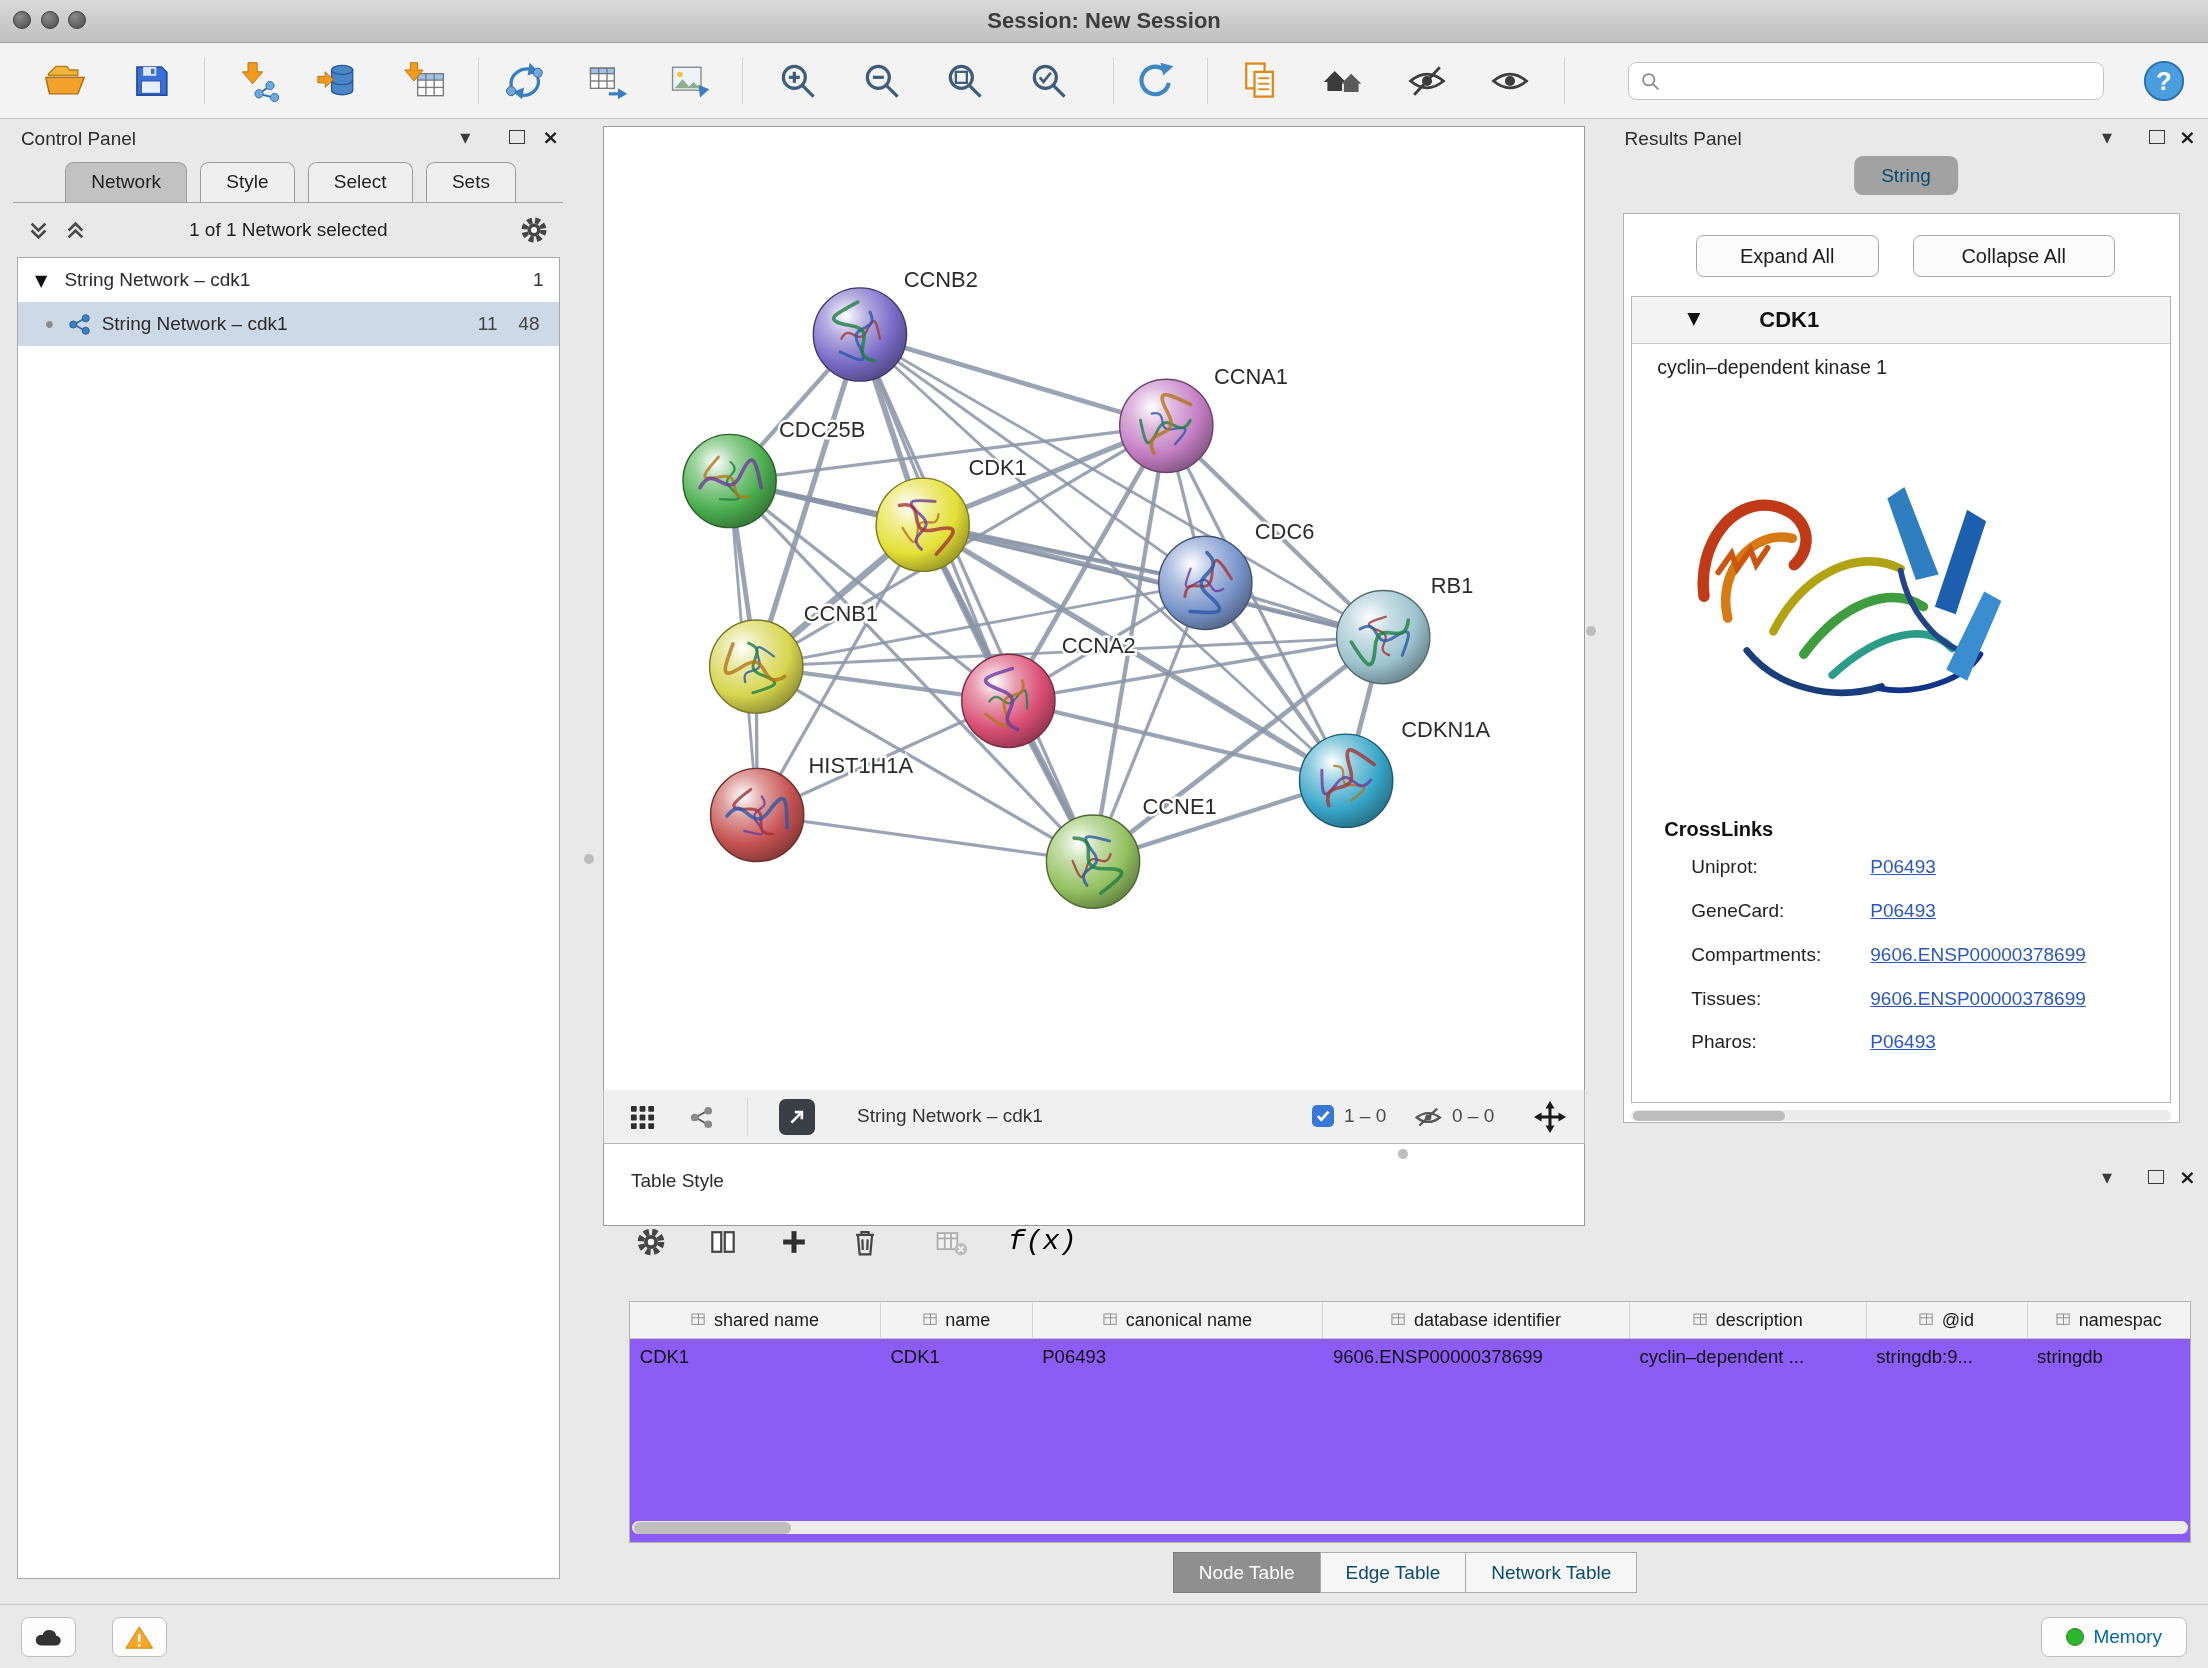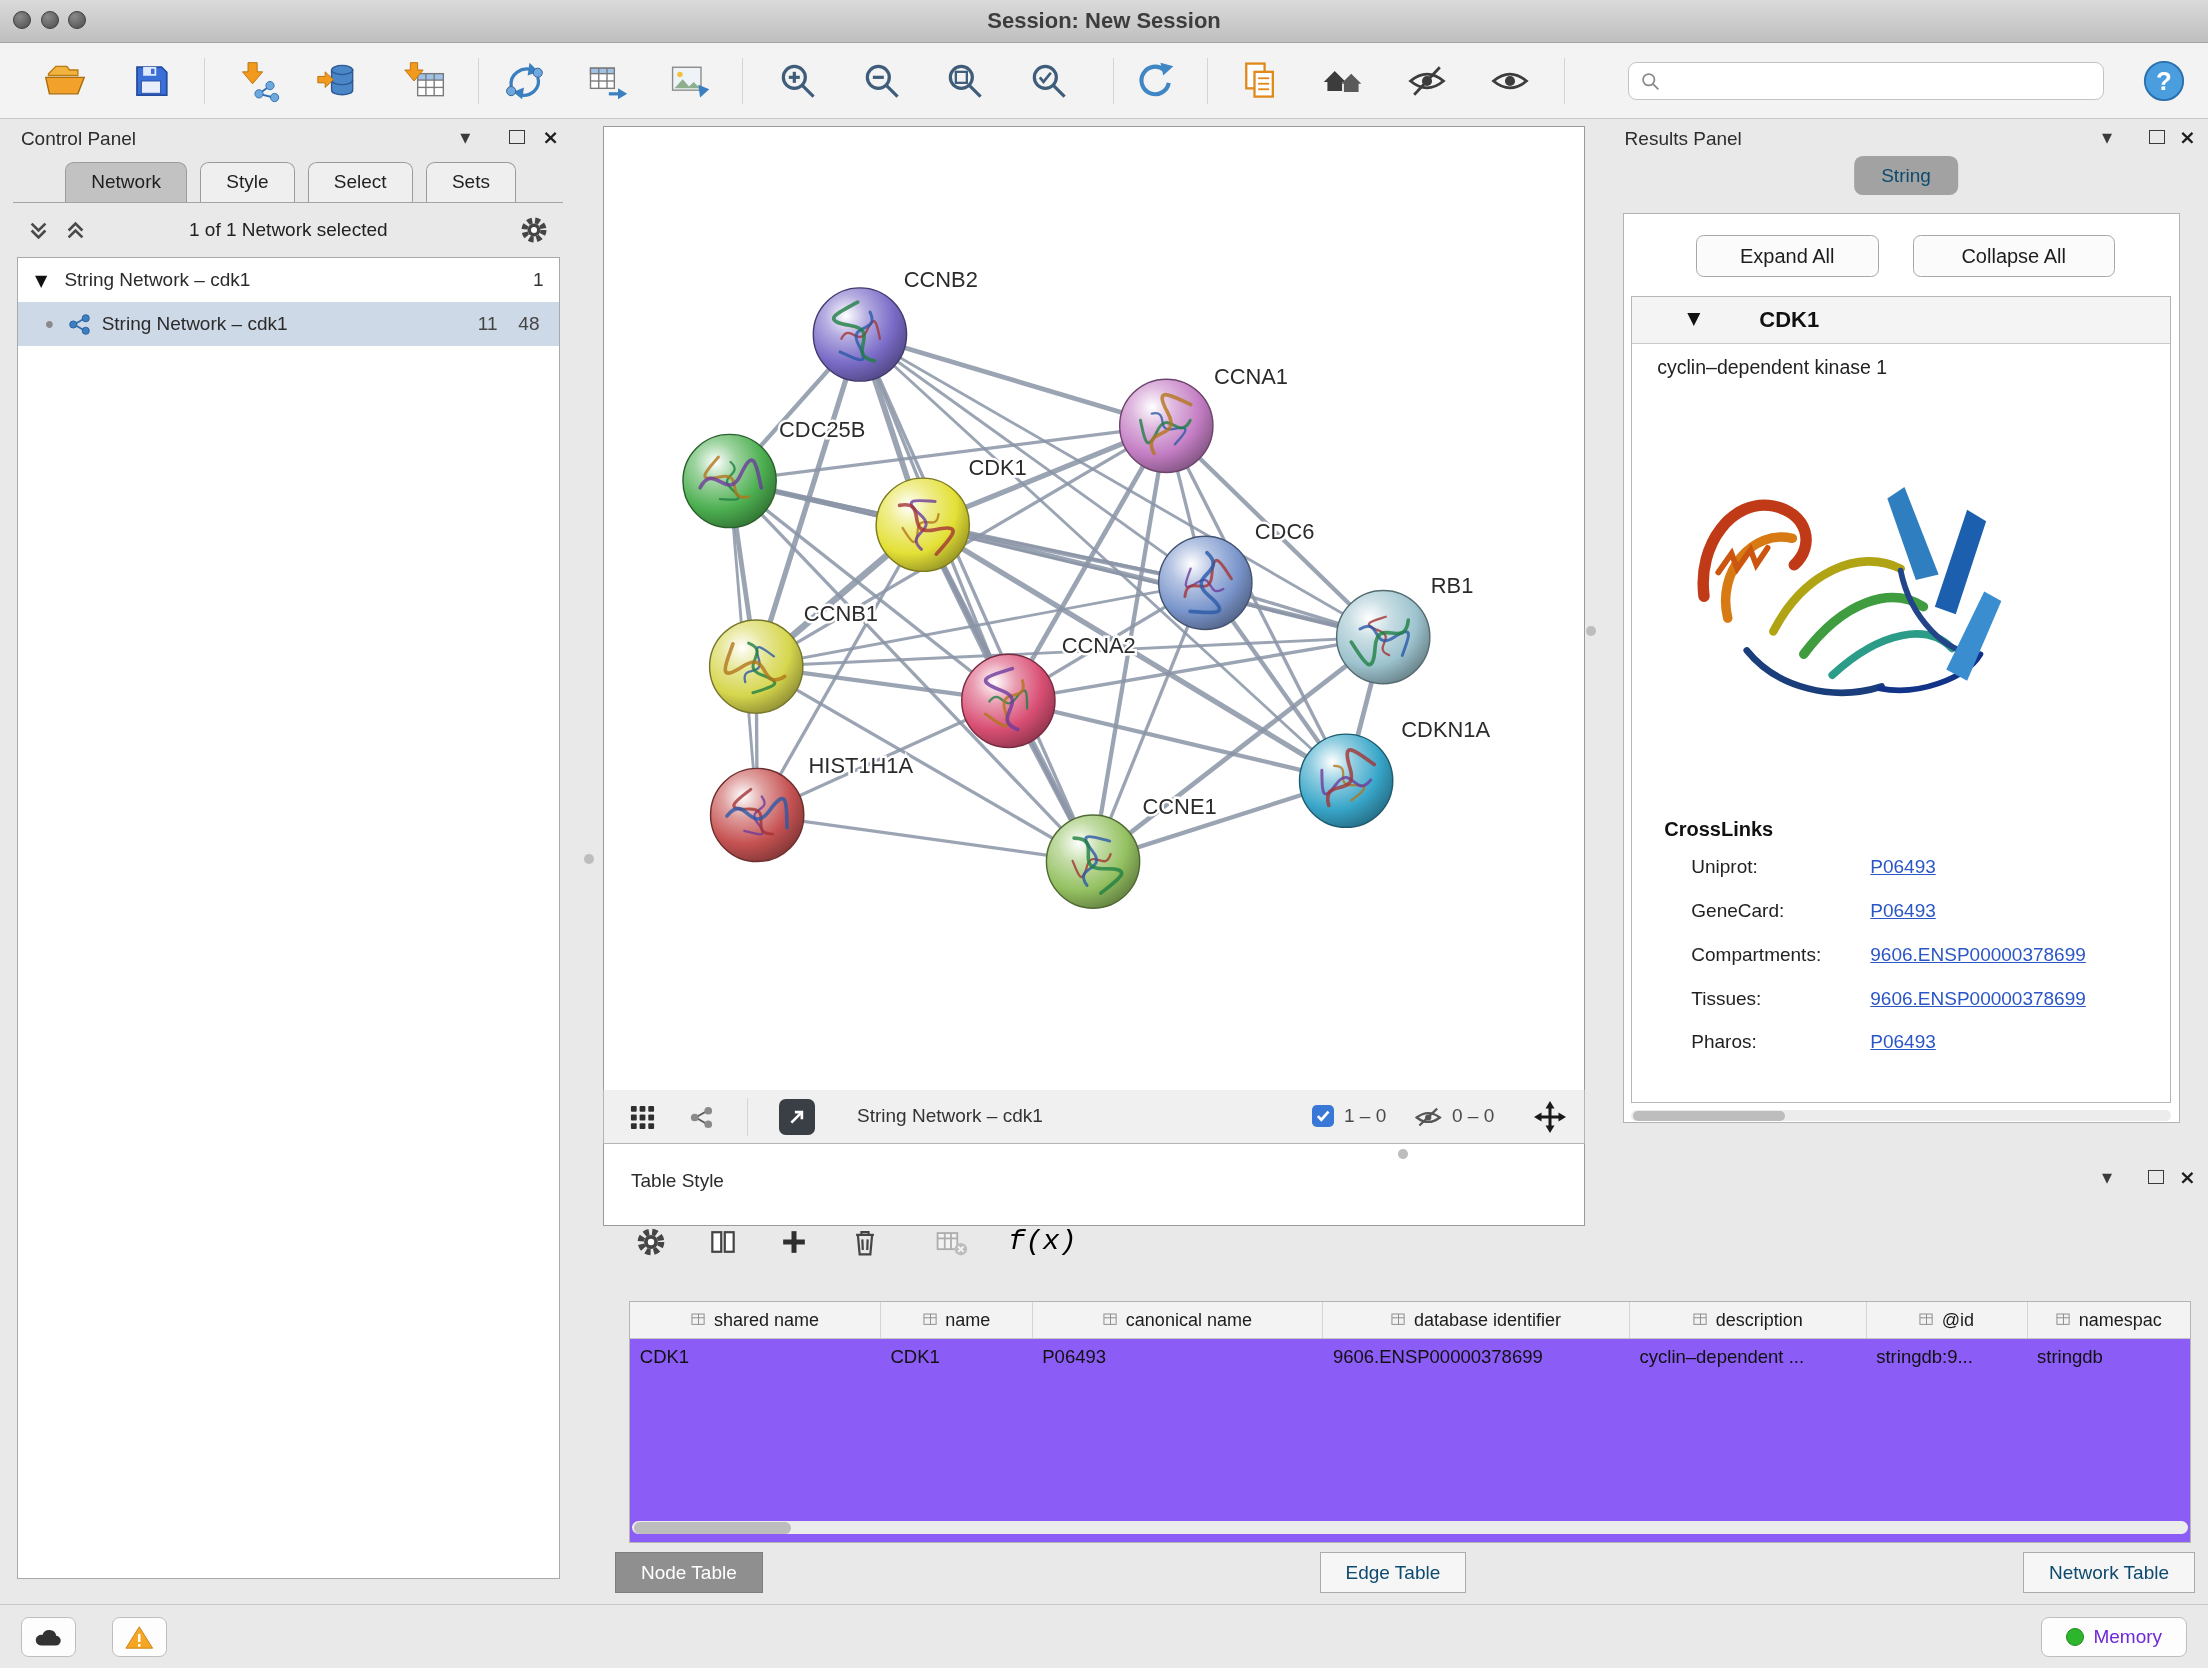--- a/index.html
+++ b/index.html
@@ -82,27 +82,27 @@
   .fx{font-family:Liberation Mono, monospace;font-style:italic;font-size:28.5px;color:#000000;}
   .tp-table{position:absolute;left:13.3px;top:139px;width:1562px;height:242px;background:#8b5cf6;
     border:1px solid #b5b5b5;box-sizing:border-box;}
   .tp-head{display:flex;height:36px;background:#f3f3f3;border-bottom:1px solid #c6c6c6;}
   .tp-hcell{display:flex;align-items:center;justify-content:center;gap:7.6px;font-size:18px;color:#1c1c1c;
     border-right:1px solid #d4d4d4;box-sizing:border-box;overflow:hidden;white-space:nowrap;}
   .tp-row{display:flex;height:36px;}
   .tp-cell{font-size:18.5px;color:#111;padding:6.7px 0 0 9.5px;box-sizing:border-box;overflow:hidden;white-space:nowrap;}
   .tp-hscroll{position:absolute;left:1.9px;right:1.9px;bottom:7.6px;height:13.3px;background:#ececec;border-radius:6.7px;}
   .tp-hthumb{position:absolute;left:1.9px;top:1px;width:157px;height:11.4px;background:#bdbdbd;border-radius:5.7px;}
-  .tp-tabs{position:absolute;left:0;right:0;top:390px;display:flex;justify-content:space-between;}
+  .tp-tabs{position:absolute;left:0;right:0;top:390px;display:flex;justify-content:center;}
   .tp-tab{border:1px solid #ababab;background:#f6f6f6;color:#0c4a6e;font-size:19px;padding:8.6px 25px;margin-left:-1px;}
   .tp-tab.selected{background:#8f8f8f;color:#fff;border-color:#7e7e7e;}
   
   .statusbar{position:absolute;left:0;right:0;top:1604px;height:65px;background:#e9e9e9;border-top:1px solid #c8c8c8;}
   .sb-btn{position:absolute;top:12.4px;height:40px;background:#fdfdfd;border:1px solid #bdbdbd;border-radius:7.6px;
-    display:flex;align-items:center;justify-content:center;gap:9.5px;font-size:19px;color:#6d28d9;font-family:inherit;}
+    display:flex;align-items:center;justify-content:center;gap:9.5px;font-size:19px;color:#0369a1;font-family:inherit;}
   .mem-dot{width:16px;height:16px;border-radius:50%;background:#2db52d;border:1px solid #1d8a1d;}
   .splitter-dot{position:absolute;width:9.5px;height:9.5px;border-radius:50%;background:#bdbdbd;}
 </style>
 </head>
 <body>
 
 <div class="titlebar">
   <div class="traffic">
     <span class="tl"></span>
     <span class="tl"></span>

